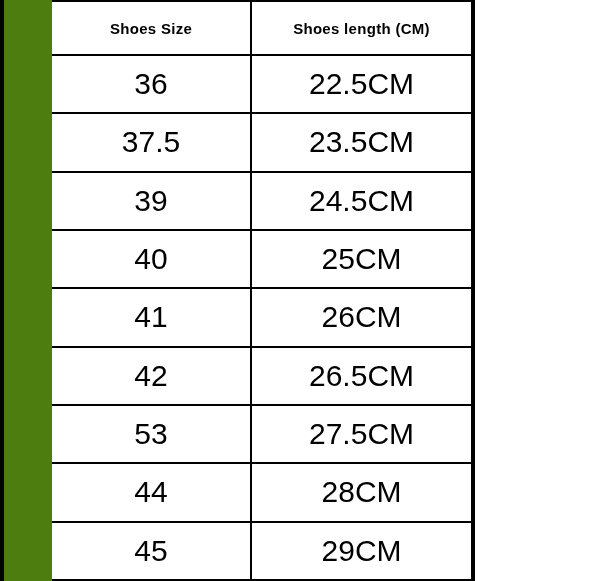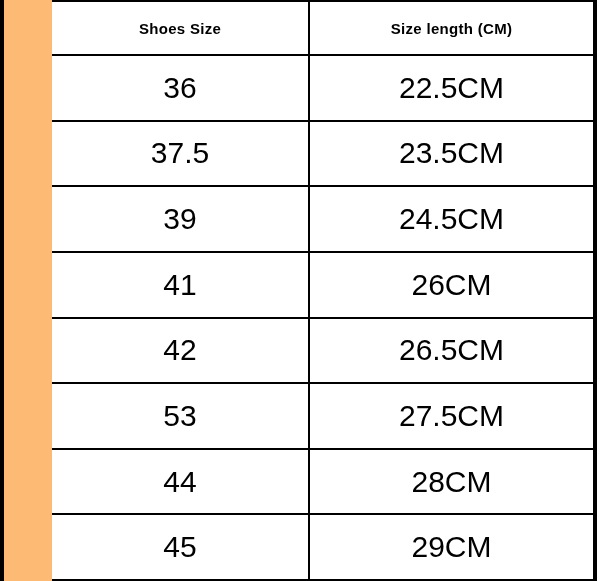--- a/index.html
+++ b/index.html
@@ -8,23 +8,23 @@
     background: #ffffff;
   }
   body {
     width: 601px;
     height: 581px;
     font-family: "Liberation Sans", sans-serif;
     overflow: hidden;
   }
   .page {
     position: relative;
-    width: 597px;
+    width: 475px;
     height: 581px;
-    background: #fdba74;
+    background: #4d7c0f;
     box-sizing: border-box;
     border-left: 4px solid #000000;
     border-right: 4px solid #000000;
     padding-left: 48px;
   }
   table.size-table {
     width: 100%;
     height: 100%;
     border-collapse: collapse;
     table-layout: fixed;
@@ -64,35 +64,39 @@
   }
 </style>
 </head>
 <body>
 
 <div class="page">
   <table class="size-table">
     <thead>
       <tr>
         <th class="col-left">Shoes Size</th>
-        <th class="col-right">Size length (CM)</th>
+        <th class="col-right">Shoes length (CM)</th>
       </tr>
     </thead>
     <tbody>
       <tr>
         <td class="col-left">36</td>
         <td class="col-right">22.5CM</td>
       </tr>
       <tr>
         <td class="col-left">37.5</td>
         <td class="col-right">23.5CM</td>
       </tr>
       <tr>
         <td class="col-left">39</td>
         <td class="col-right">24.5CM</td>
+      </tr>
+      <tr>
+        <td class="col-left">40</td>
+        <td class="col-right">25CM</td>
       </tr>
       <tr>
         <td class="col-left">41</td>
         <td class="col-right">26CM</td>
       </tr>
       <tr>
         <td class="col-left">42</td>
         <td class="col-right">26.5CM</td>
       </tr>
       <tr>

